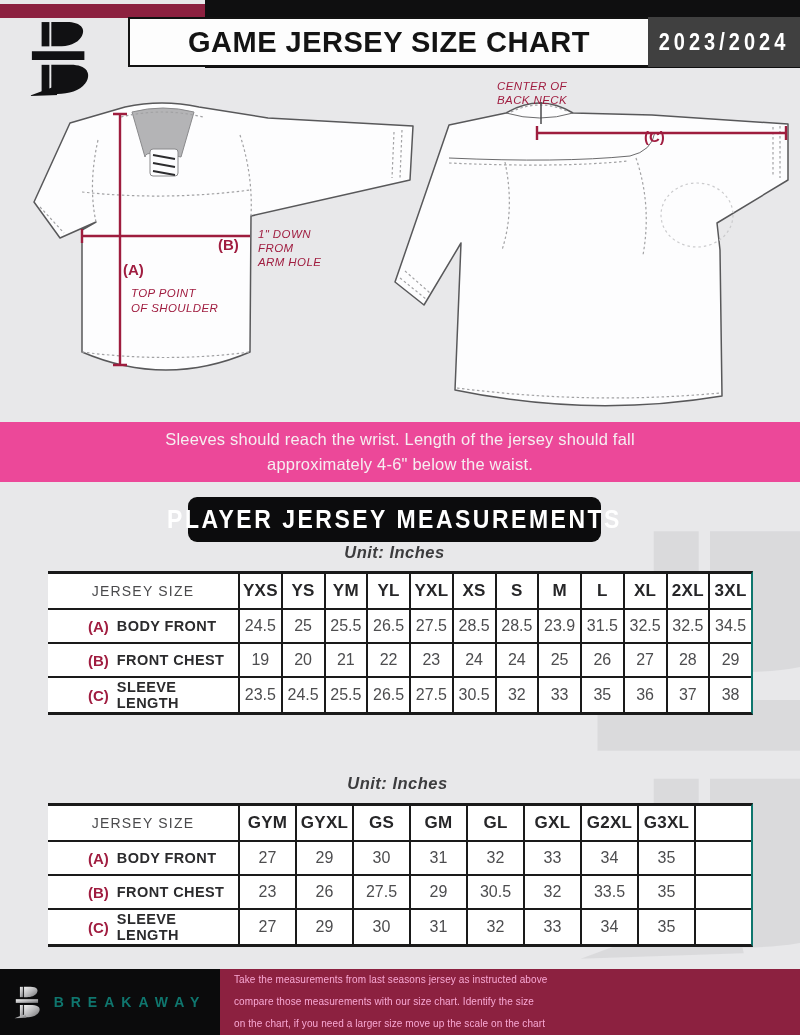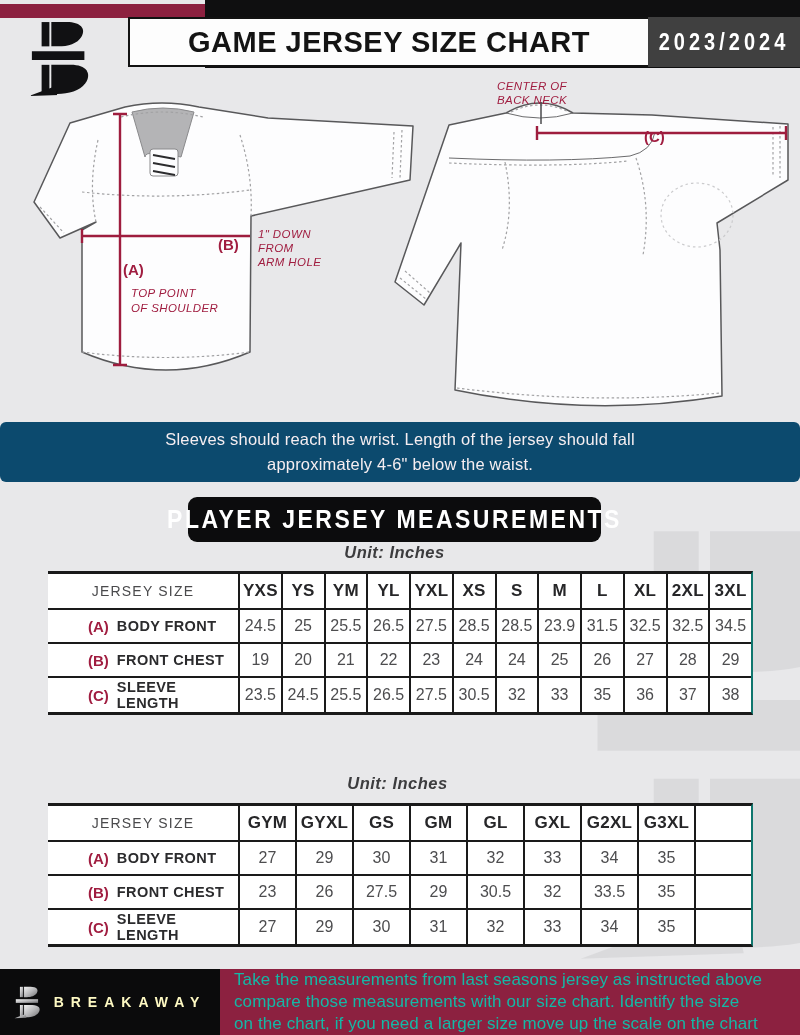--- a/index.html
+++ b/index.html
@@ -21,22 +21,22 @@
   
   #diagram{left:0;top:75px;width:800px;height:347px;}
   .jersey{fill:#fdfdfe;stroke:#58585a;stroke-width:1.5;stroke-linejoin:round;}
   .stitch{fill:none;stroke:#a2a2a4;stroke-width:1.2;stroke-dasharray:2.5 2.5;}
   .seam{fill:none;stroke:#6b6b6d;stroke-width:1;}
   .meas{fill:none;stroke:#9e1d3e;stroke-width:2.4;}
   .note{color:#a01d40;font-style:italic;font-size:11.5px;line-height:14px;letter-spacing:.4px;font-weight:500;white-space:nowrap;}
   .mlabel{color:#a01d40;font-weight:800;font-size:15px;}
 
   
-  #notice{left:0;top:422px;width:800px;height:60px;background:#0c4a6e;display:flex;flex-direction:column;
-          align-items:center;justify-content:center;border-radius:6px;}
+  #notice{left:0;top:422px;width:800px;height:60px;background:#ec4899;display:flex;flex-direction:column;
+          align-items:center;justify-content:center;}
   #notice div{color:#f6eef1;font-size:16.5px;line-height:25px;letter-spacing:.2px;}
 
   
   .pill{background:#0c0c0d;border-radius:9px;display:flex;align-items:center;justify-content:center;}
   .pill span{color:#fff;font-size:23px;font-weight:800;letter-spacing:2.5px;transform:scaleY(1.12);white-space:nowrap;}
   .unit{font-style:italic;font-size:16.5px;font-weight:600;color:#3c3c3e;letter-spacing:.5px;text-align:center;}
 
   
   .tbl{background:#fff;border-top:3px solid #1a1a1a;border-bottom:3px solid #1a1a1a;border-right:2px solid #0f766e;
        display:grid;}
@@ -50,23 +50,23 @@
   .val{font-size:16px;color:#4d4d4f;}
   .rowlab{justify-content:flex-start;padding-left:40px;gap:8px;}
   .rk{color:#a01d40;font-weight:800;font-size:15px;}
   .rl{font-size:14.5px;font-weight:600;color:#2b2b2d;letter-spacing:.4px;}
 
   
   #wm{left:575px;top:520px;width:420px;height:450px;opacity:.12;pointer-events:none;}
 
   
   #fblack{left:0;top:969px;width:220px;height:66px;background:#0b0b0c;display:flex;align-items:center;justify-content:center;gap:10px;}
-  #fblack .brand{color:#fef9c3;font-size:14px;font-weight:700;letter-spacing:7px;}
+  #fblack .brand{color:#0f766e;font-size:14px;font-weight:700;letter-spacing:7px;}
   #fmaroon{left:220px;top:969px;width:580px;height:66px;background:#8c2140;display:flex;flex-direction:column;justify-content:center;padding-left:14px;box-sizing:border-box;}
-  #fmaroon div{color:#14b8a6;font-size:17px;line-height:22px;letter-spacing:.1px;}
+  #fmaroon div{color:#f9a8d4;font-size:10px;line-height:22px;letter-spacing:.1px;}
 </style>
 </head>
 <body>
 
 <div id="page">
 
   <svg width="0" height="0" style="position:absolute">
     <defs>
       <linearGradient id="silver" x1="0" y1="0" x2="1" y2="1">
         <stop offset="0" stop-color="#f2f2f2"></stop>

